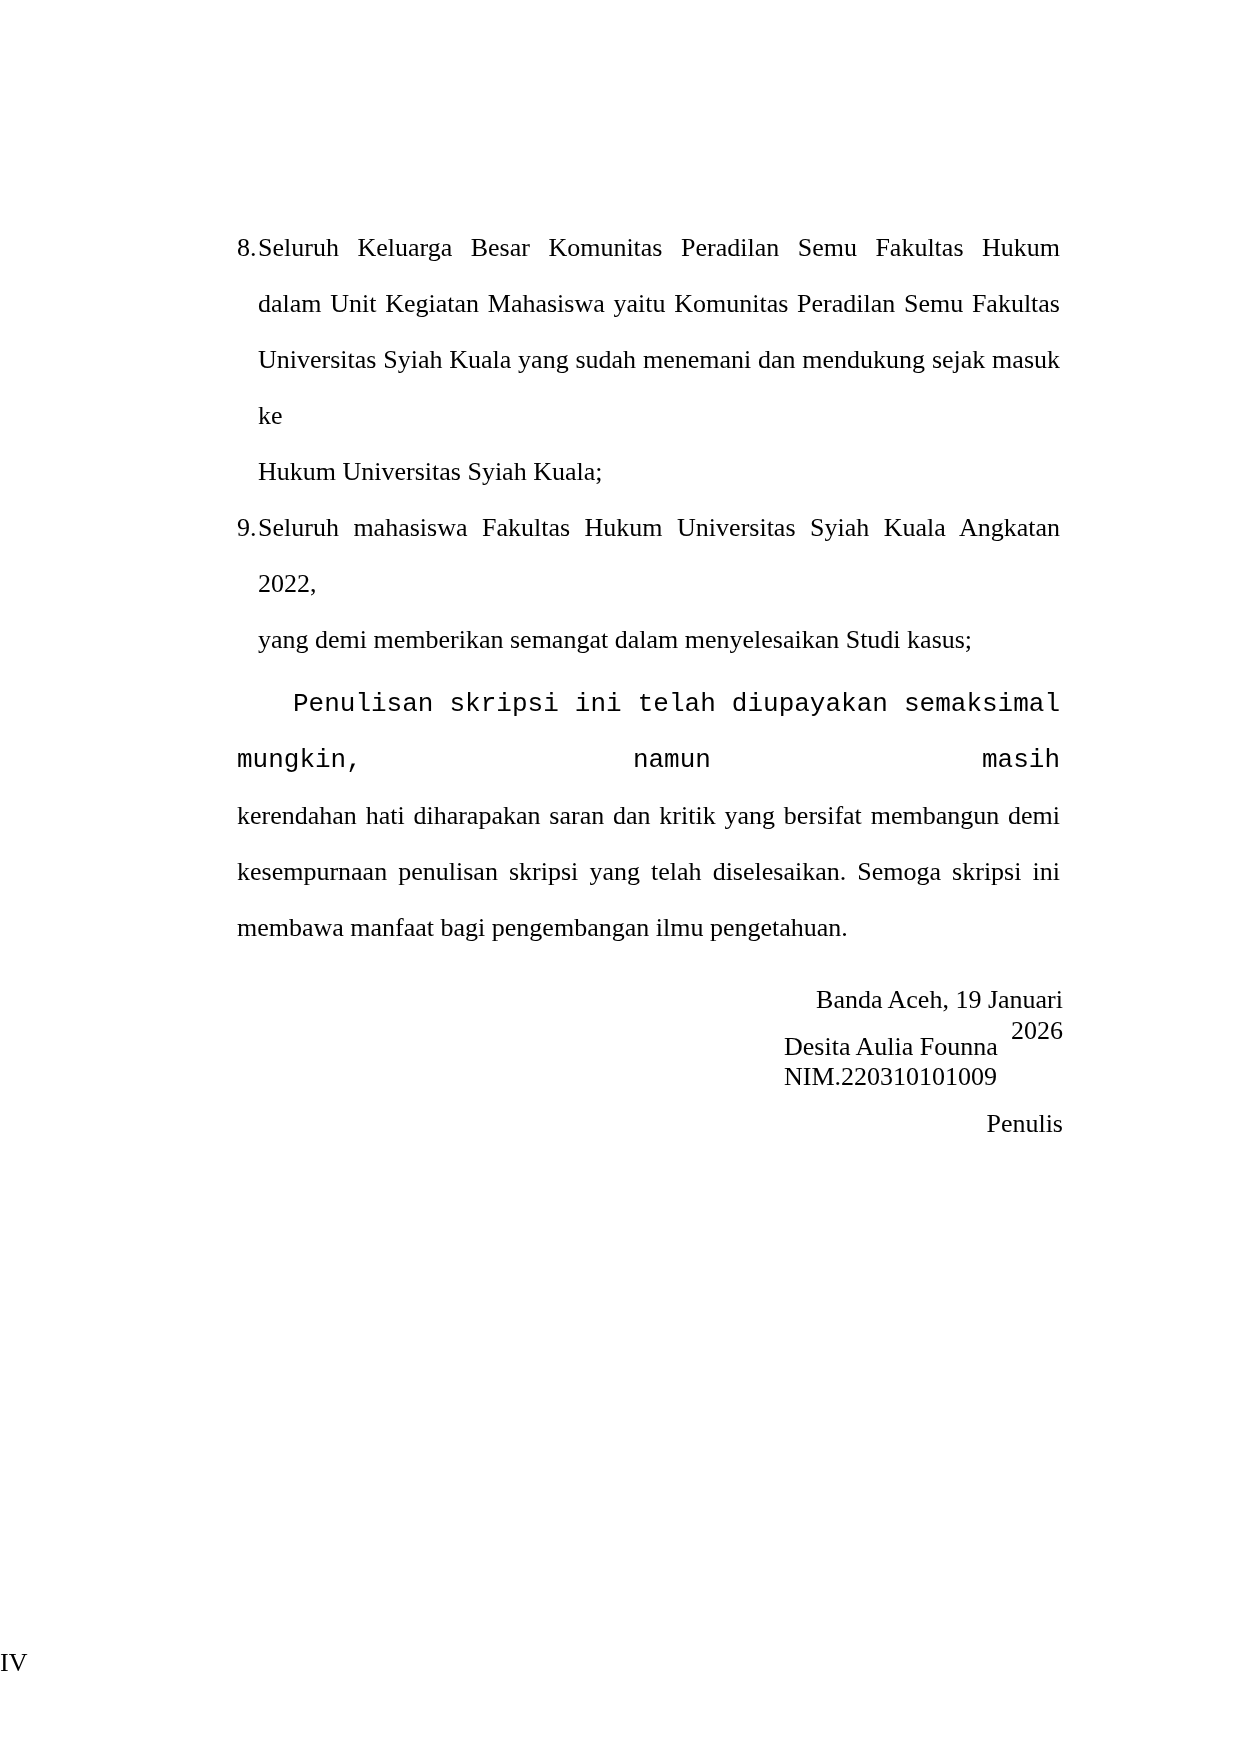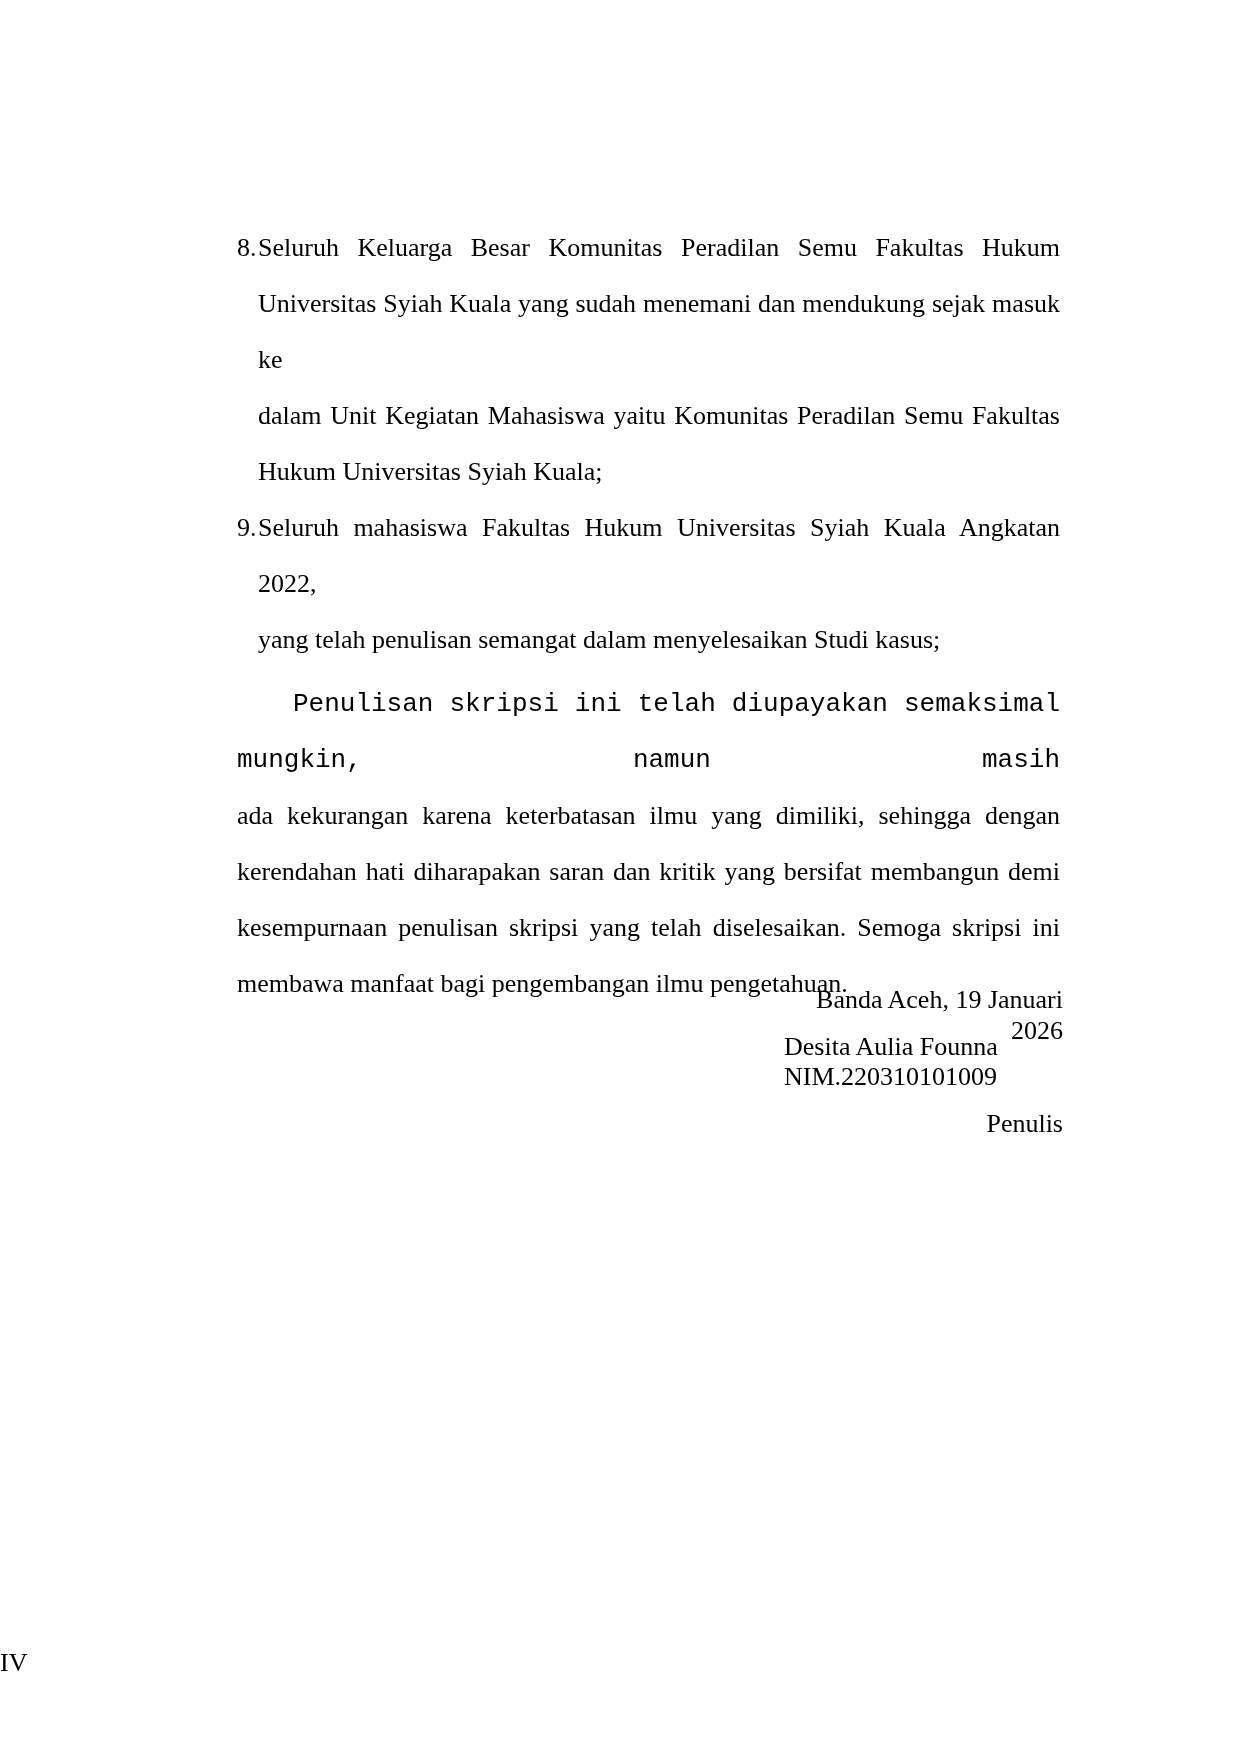--- a/index.html
+++ b/index.html
@@ -80,34 +80,33 @@
 </head>
 <body>
 
 <div class="page">
 
   <div class="content">
 
     <div class="list-item">
       <span class="item-number">8.</span>
       <div class="line jline">Seluruh Keluarga Besar Komunitas Peradilan Semu Fakultas Hukum</div>
+      <div class="line jline">dalam Unit Kegiatan Mahasiswa yaitu Komunitas Peradilan Semu Fakultas</div>
       <div class="line jline">Universitas Syiah Kuala yang sudah menemani dan mendukung sejak masuk ke</div>
-      <div class="line jline">dalam Unit Kegiatan Mahasiswa yaitu Komunitas Peradilan Semu Fakultas</div>
       <div class="line lline">Hukum Universitas Syiah Kuala;</div>
     </div>
 
     <div class="list-item">
       <span class="item-number">9.</span>
       <div class="line jline">Seluruh mahasiswa Fakultas Hukum Universitas Syiah Kuala Angkatan 2022,</div>
-      <div class="line lline">yang telah penulisan semangat dalam menyelesaikan Studi kasus;</div>
+      <div class="line lline">yang demi memberikan semangat dalam menyelesaikan Studi kasus;</div>
     </div>
 
     <div class="paragraph">
       <div class="line jline first">Penulisan skripsi ini telah diupayakan semaksimal mungkin, namun masih</div>
-      <div class="line jline">ada kekurangan karena keterbatasan ilmu yang dimiliki, sehingga dengan</div>
       <div class="line jline">kerendahan hati diharapakan saran dan kritik yang bersifat membangun demi</div>
       <div class="line jline">kesempurnaan penulisan skripsi yang telah diselesaikan. Semoga skripsi ini</div>
       <div class="line lline">membawa manfaat bagi pengembangan ilmu pengetahuan.</div>
     </div>
 
   </div>
 
   <div class="sig-place-block">
     <div>Banda Aceh, 19 Januari  2026</div>
     <div>Penulis</div>

